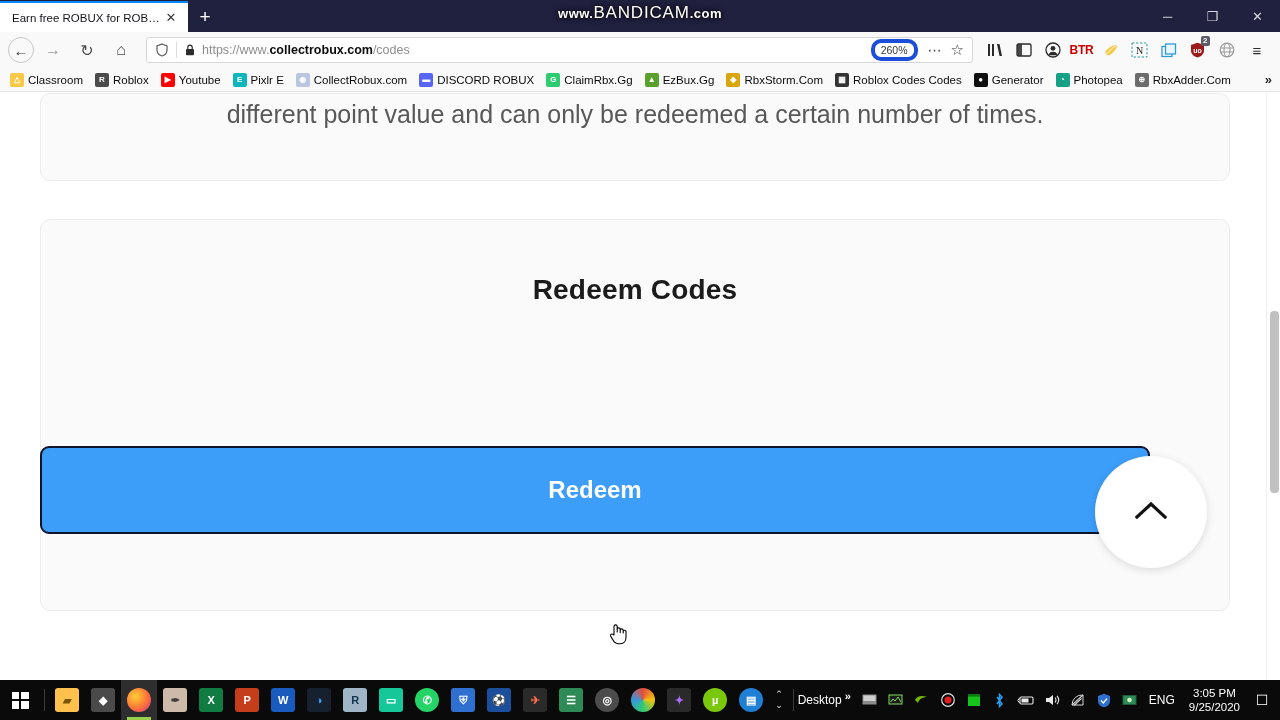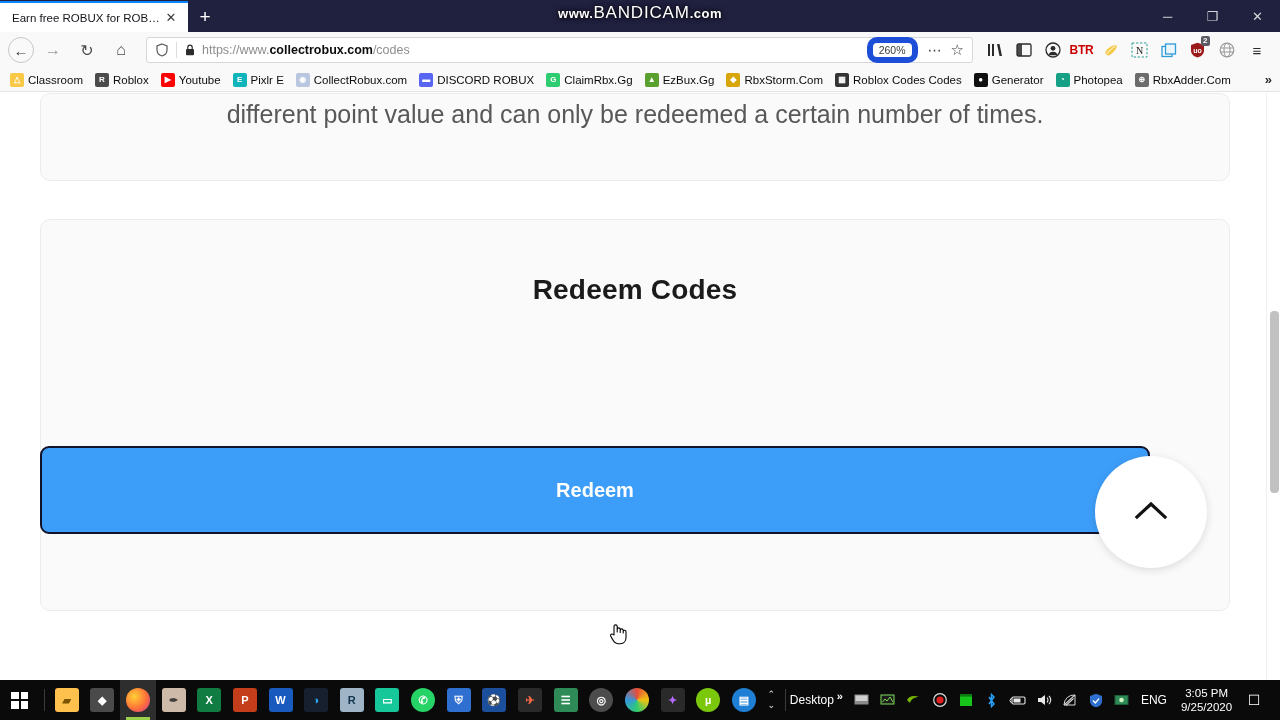--- a/index.html
+++ b/index.html
@@ -70,21 +70,21 @@
     flex: 1; height: 26px; margin: 0 8px;
     background: #ffffff; border: 1px solid #d7d7db; border-radius: 3px;
     display: flex; align-items: center; padding: 0 6px;
   }
   .shield-icon { width: 18px; display: flex; justify-content: center; color: #5a5a5a; font-size: 12px; }
   .urlsep { width: 1px; height: 16px; background: #dcdcdc; margin: 0 5px; }
   .lock-icon { width: 16px; display: flex; justify-content: center; color: #2c2c2c; font-size: 11px; }
   .urltext { flex: 1; font-size: 12.5px; color: #8d8d8d; padding-left: 4px; white-space: nowrap; overflow: hidden; }
   .urltext b { color: #0c0c0d; font-weight: bold; }
   .zoom-badge {
-    font-size: 10.5px; color: #3a3a3a; border: 6px solid #1d4ed8;
+    font-size: 10.5px; color: #3a3a3a; border: 4px solid #1d4ed8;
     border-radius: 10px; padding: 1px 6px; margin-right: 8px;
   }
   .url-dots { color: #3a3a3a; font-size: 14px; margin: 0 8px 0 2px; letter-spacing: 1px;}
   .url-star { color: #3a3a3a; font-size: 15px; margin-right: 2px; }
   .toolbar-icons { display: flex; align-items: center; gap: 2px; padding-right: 2px; }
   .tbi {
     width: 27px; height: 28px; display: flex; align-items: center; justify-content: center;
     font-size: 13px; color: #2b2b2b; position: relative;
   }
   .badge {
@@ -136,21 +136,21 @@
     position: absolute; left: 40px; top: 250px; width: 1110px; height: 85px;
     background: #fbfbfb; border: 1px solid #8aa8c4; border-radius: 9px;
     display: flex; align-items: center; padding-left: 31px;
   }
   .code-value { font-size: 27px; color: #161616; font-weight: 400; }
   .caret { display:inline-block; width:1px; height:30px; background:#333; margin-left:2px; vertical-align:-6px;}
   .redeem-btn {
     position: absolute; left: 40px; top: 353px; width: 1110px; height: 88px;
     background: #3d9ef9; border: 2px solid #10132a; border-radius: 9px;
     display: flex; align-items: center; justify-content: center;
-    color: #ffffff; font-size: 20px; font-weight: bold;
+    color: #ffffff; font-size: 24px; font-weight: bold;
   }
   .scroll-top-btn {
     position: absolute; left: 1095px; top: 363px; width: 112px; height: 112px;
     background: #ffffff; border-radius: 50%;
     box-shadow: 0 2px 8px rgba(0,0,0,.13);
     display: flex; align-items: center; justify-content: center;
   }
   .chev-up { width: 44px; height: 44px; }
   .page-scrollbar {
     position: absolute; right: 0; top: 0; width: 14px; height: 587px;
@@ -183,21 +183,21 @@
   .tb-item.active { background: #2e2e2e; }
   .tb-item.active:after {
     content: ""; position: absolute; bottom: 0; left: 6px; right: 6px; height: 3px; background: #9ad04a;
   }
   .app-ico { width: 24px; height: 24px; border-radius: 3px; display: flex; align-items: center; justify-content: center; font-size: 11px; font-weight: bold; color: #fff; }
   .tray-arrows {
     width: 22px; height: 40px; display: flex; flex-direction: column; align-items: center; justify-content: center;
     color: #e6e6e6; font-size: 9px; line-height: 11px;
   }
   .tray {
-    margin-left: auto; display: flex; align-items: center; height: 40px; padding-right: 12px;
+    margin-left: auto; display: flex; align-items: center; height: 40px; padding-right: 4px;
   }
   .tray-label { color: #ffffff; font-size: 12px; }
   .tray-chevron { color: #ffffff; font-size: 11px; margin: -8px 6px 0 3px; font-weight: bold; }
   .tray-ico { width: 26px; height: 40px; display: flex; align-items: center; justify-content: center; font-size: 13px; color: #e9e9e9; }
   .clock { color: #ffffff; font-size: 11.5px; text-align: center; line-height: 14px; padding: 0 8px; }
   .notif { width: 28px; height: 40px; display: flex; align-items: center; justify-content: center; color: #ffffff; font-size: 14px; }
 </style>
 </head>
 <body>
 

